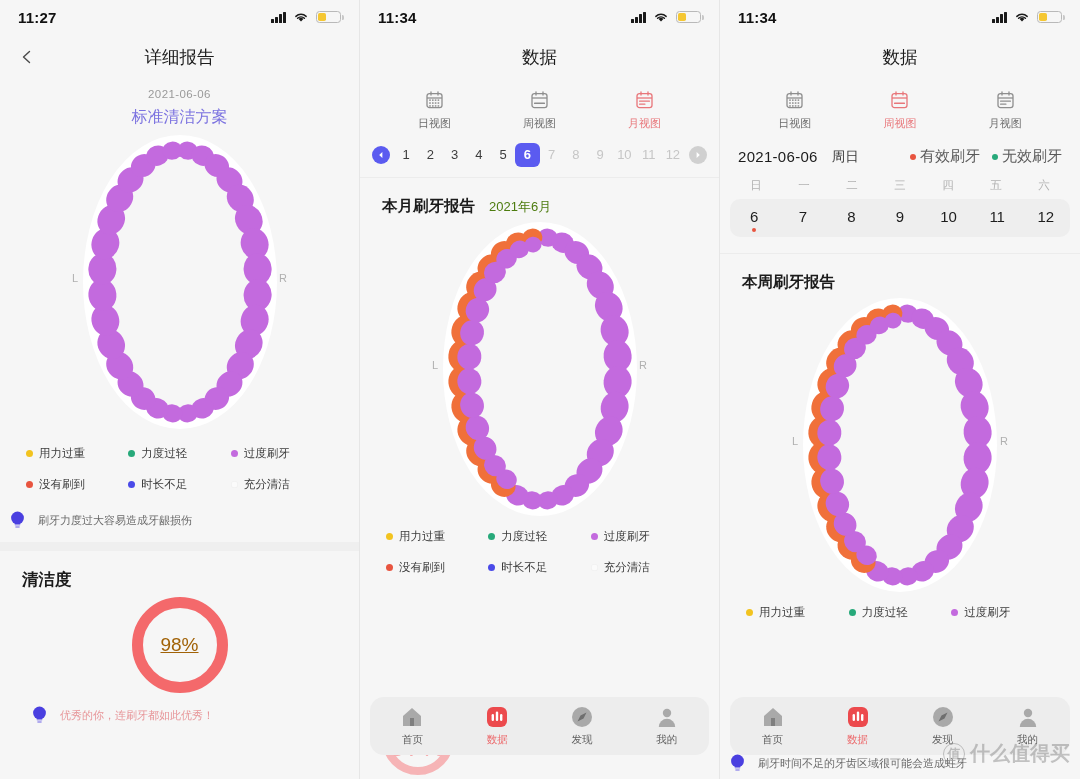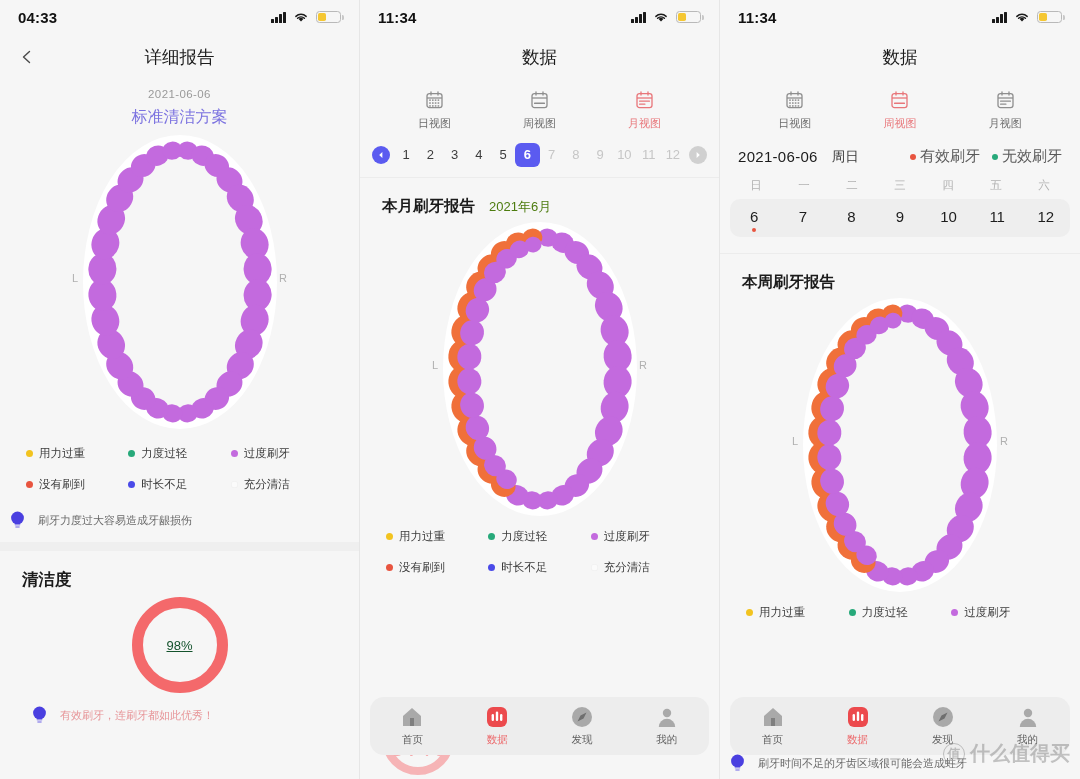--- a/index.html
+++ b/index.html
@@ -132,21 +132,21 @@
     background: #f6f6f6; border-top: 9px solid #efefef;
     margin-top: 12px; padding: 18px 22px 0;
   }
   .card-title { font-size: 16.5px; color: #1b1b1b; font-weight: 600; }
   .ring-wrap { display: flex; justify-content: center; margin-top: 6px; }
   .ring {
     width: 96px; height: 96px; border-radius: 50%;
     border: 11px solid #f4696b; display: flex;
     align-items: center; justify-content: center;
   }
-  .ring span { font-size: 13px; color: #14532d; text-decoration: underline; }
+  .ring span { font-size: 19px; color: #a16207; text-decoration: underline; }
 
   
   .tabbar {
     position: absolute; left: 10px; right: 10px; bottom: 24px;
     height: 58px; background: #ededed; border-radius: 14px;
     display: flex; align-items: center; z-index: 5;
   }
   .tab-item {
     flex: 1; display: flex; flex-direction: column;
     align-items: center; gap: 4px; cursor: pointer;
@@ -179,21 +179,21 @@
   .hidden-tip-p3 { position: absolute; left: 0; right: 0; bottom: 6px; z-index: 6; margin-top: 20px; }
 </style>
 </head>
 <body>
 
 <div class="screens">
 
   <div class="panel">
 
     <div class="statusbar">
-      <div class="st-time">04:33</div>
+      <div class="st-time">11:27</div>
       <div class="st-right">
         <div class="sig">
             <i></i>
             <i></i>
             <i></i>
             <i></i>
           </div>
         <svg class="wifi" viewBox="0 0 16 12">
           <path d="M8 10.6 L5.6 7.9 a3.6 3.6 0 0 1 4.8 0 Z" fill="#1a1a1a"></path>
           <path d="M2.9 5.4 a7.4 7.4 0 0 1 10.2 0" stroke="#1a1a1a" stroke-width="1.5" fill="none" stroke-linecap="round"></path>
@@ -361,21 +361,21 @@
         <div class="ring">
           <span>98%</span>
         </div>
       </div>
       <div class="tip" style="padding-top:12px;">
         <svg class="bulb" viewBox="0 0 17 20">
           <circle cx="8.5" cy="8" r="6.4" fill="#4a3fe0"></circle>
           <rect x="5.6" y="14" width="5.8" height="1.5" rx=".7" fill="#9a93ec"></rect>
           <rect x="6.2" y="16.2" width="4.6" height="1.5" rx=".7" fill="#9a93ec"></rect>
         </svg>
-        <span class="tip-text" style="color:#e79598;">有效刷牙，连刷牙都如此优秀！</span>
+        <span class="tip-text" style="color:#e79598;">优秀的你，连刷牙都如此优秀！</span>
       </div>
     </div>
   </div>
 
   <div class="panel">
 
     <div class="statusbar">
       <div class="st-time">11:34</div>
       <div class="st-right">
         <div class="sig">

